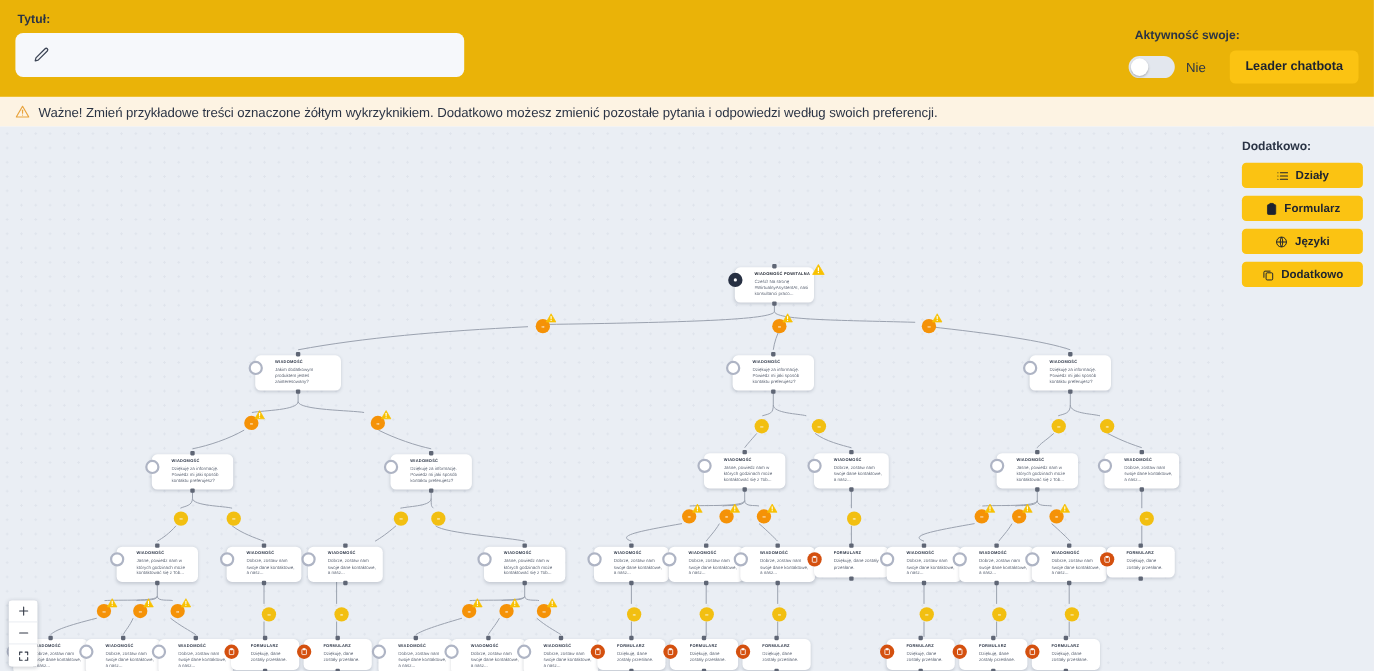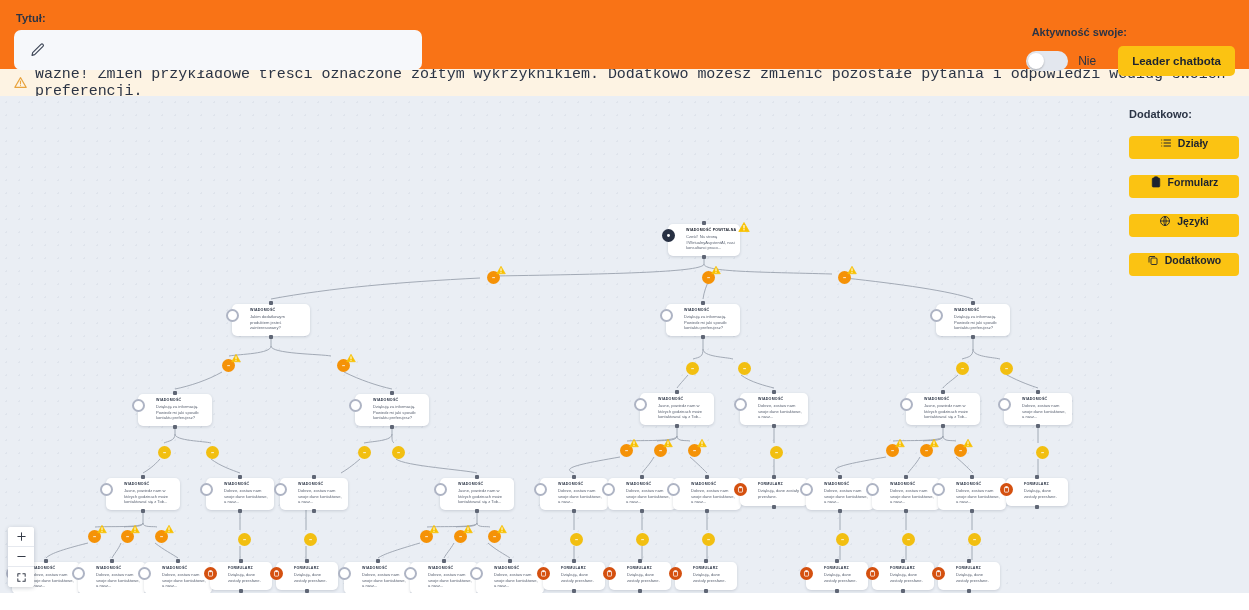--- a/index.html
+++ b/index.html
@@ -9,22 +9,22 @@
     overflow: hidden;
     background: #ffffff;
     font-family: "Liberation Sans", sans-serif;
     color: #2b3445;
   }
 
   
   .header {
     position: relative;
     width: 1249px;
-    height: 69px;
-    background: #f97316;
+    height: 88px;
+    background: #eab308;
     padding: 10px 14px 0 14px;
   }
   .title-label {
     font-size: 11px;
     font-weight: bold;
     color: #2b3445;
     letter-spacing: .1px;
     margin: 2px 0 6px 2px;
   }
   .title-field {
@@ -96,21 +96,21 @@
   
   .notice {
     width: 1249px;
     height: 27px;
     background: #fdf3e3;
     display: flex;
     align-items: center;
     padding-left: 14px;
     gap: 8px;
   }
-  .notice-text { font-size: 15px; color: #2b3445; letter-spacing: -0.05px; font-family: Liberation Mono, monospace;}
+  .notice-text { font-size: 12px; color: #2b3445; letter-spacing: -0.05px;}
   .warn-tri { width: 13px; height: 13px; display:block; }
 
   
   .canvas-wrap {
     position: relative;
     width: 1249px;
     height: 497px;
     background: #eaeef4;
     background-image:
       radial-gradient(#dfe4ec 1px, transparent 1px);
@@ -251,26 +251,25 @@
     width: 110px;
     height: 23px;
     background: #fbc312;
     border: none;
     border-radius: 4px;
     color: #1d2330;
     font-size: 10.5px;
     font-weight: bold;
     font-family: "Liberation Sans", sans-serif;
     display: flex;
-    align-items: flex-start;
+    align-items: center;
     justify-content: center;
     gap: 6px;
     margin-bottom: 7px;
     cursor: pointer;
-    margin-top: 16px;
   }
   .settings-btn svg { width: 12px; height: 12px; display:block; }
 </style>
 </head>
 <body>
 
 <div class="header">
   <div class="title-label">Tytuł:</div>
   <div class="title-field">
     <span>

